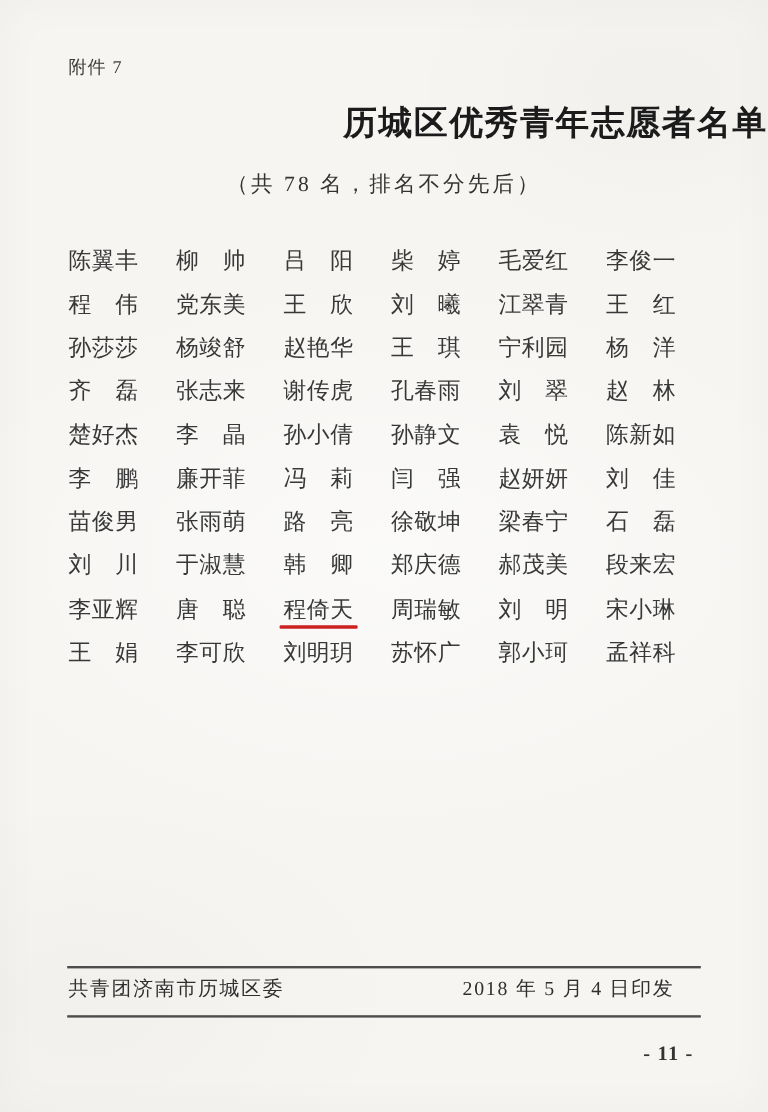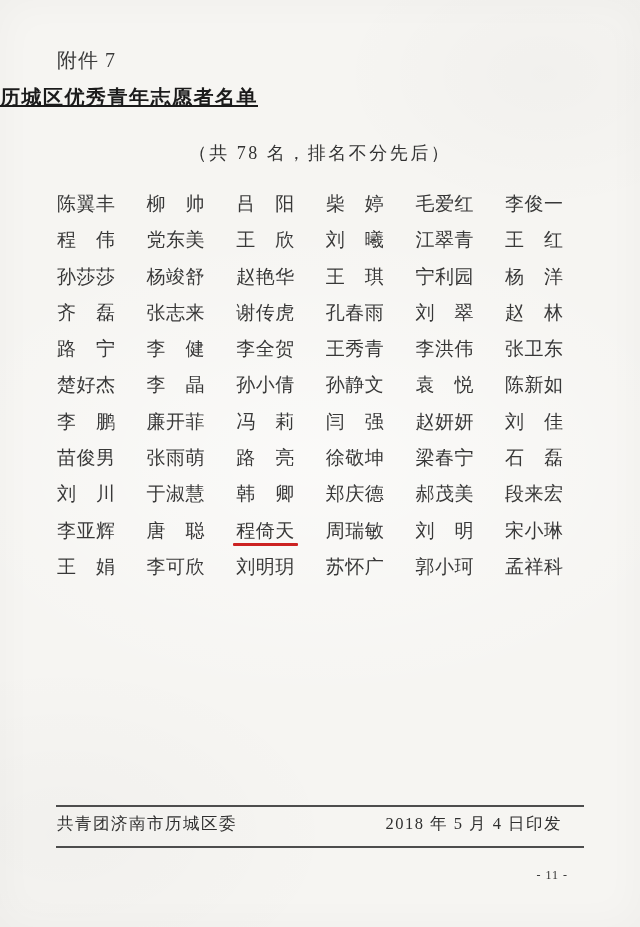--- a/index.html
+++ b/index.html
@@ -19,57 +19,56 @@
       radial-gradient(ellipse 500px 300px at 50% 50%, rgba(255,255,255,0.5), transparent 80%),
       #f6f5f2;
     box-shadow: inset 0 0 40px rgba(0,0,0,0.03);
     overflow: hidden;
     color: #2e2e2e;
   }
   .attachment {
     position: absolute;
     top: 47px;
     left: 57px;
-    font-size: 20px;
+    font-size: 15px;
     letter-spacing: 1px;
     color: #3a3a3a;
   }
   .title {
     position: absolute;
     top: 84px;
     left: 0;
     width: 100%;
     margin: 0;
-    text-align: left;
-    font-size: 20px;
+    text-align: right;
+    font-size: 28px;
     font-weight: 700;
     letter-spacing: 1.5px;
     color: #1b1b1b;
-    text-decoration: underline;
   }
   .subtitle {
     position: absolute;
     top: 141px;
     left: 0;
     width: 100%;
     text-align: center;
     font-size: 18px;
     letter-spacing: 2.5px;
     color: #333;
   }
   .grid {
     position: absolute;
     top: 193px;
     left: 57px;
     width: 506px;
   }
   .grid-row {
     display: flex;
     justify-content: space-between;
-    align-items: flex-start;
+    align-items: flex-end;
     height: 36.3px;
   }
   .name {
     position: relative;
     display: inline-block;
     width: 58px;
     font-size: 19px;
     line-height: 22px;
     white-space: nowrap;
     text-align: justify;
@@ -103,24 +102,25 @@
     display: flex;
     justify-content: space-between;
     align-items: center;
     font-size: 16.5px;
     letter-spacing: 1.5px;
     color: #2f2f2f;
   }
   .page-number {
     position: absolute;
     top: 868px;
-    right: 72px;
-    font-size: 12px;
+    right: 62px;
+    font-size: 17px;
     letter-spacing: 1px;
     color: #333;
+    font-weight: bold;
   }
 </style>
 </head>
 <body>
 
 <div class="page">
 
   <div class="attachment">附件 7</div>
 
   <h1 class="title">历城区优秀青年志愿者名单</h1>
@@ -154,28 +154,20 @@
       </div>
       <div class="grid-row">
         <span class="name">齐　磊</span>
         <span class="name">张志来</span>
         <span class="name">谢传虎</span>
         <span class="name">孔春雨</span>
         <span class="name">刘　翠</span>
         <span class="name">赵　林</span>
       </div>
       <div class="grid-row">
-        <span class="name">路　宁</span>
-        <span class="name">李　健</span>
-        <span class="name">李全贺</span>
-        <span class="name">王秀青</span>
-        <span class="name">李洪伟</span>
-        <span class="name">张卫东</span>
-      </div>
-      <div class="grid-row">
         <span class="name">楚好杰</span>
         <span class="name">李　晶</span>
         <span class="name">孙小倩</span>
         <span class="name">孙静文</span>
         <span class="name">袁　悦</span>
         <span class="name">陈新如</span>
       </div>
       <div class="grid-row">
         <span class="name">李　鹏</span>
         <span class="name">廉开菲</span>

